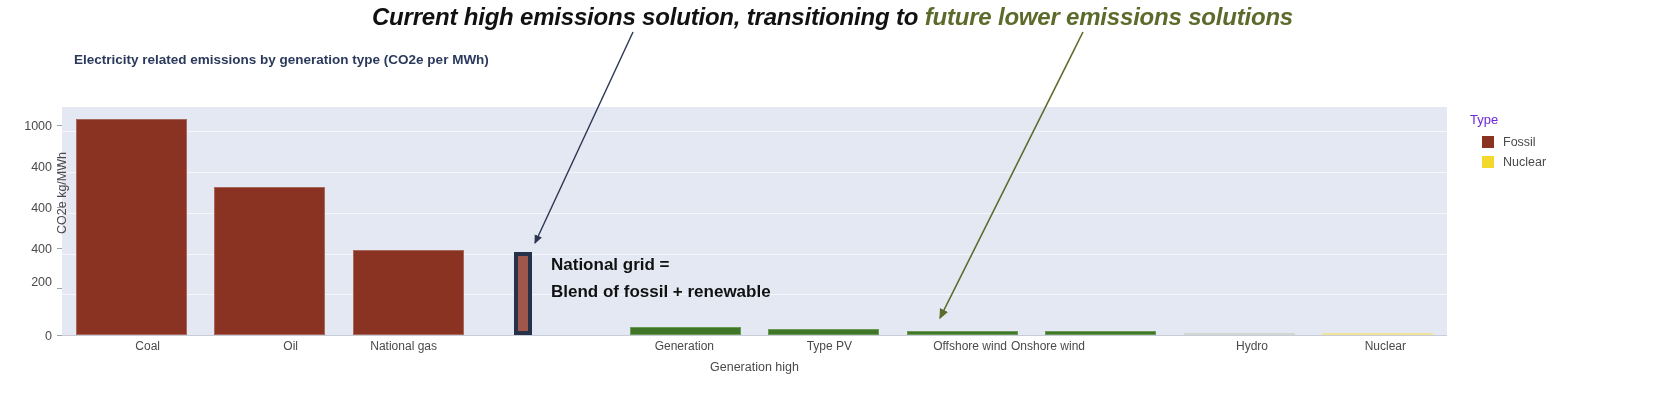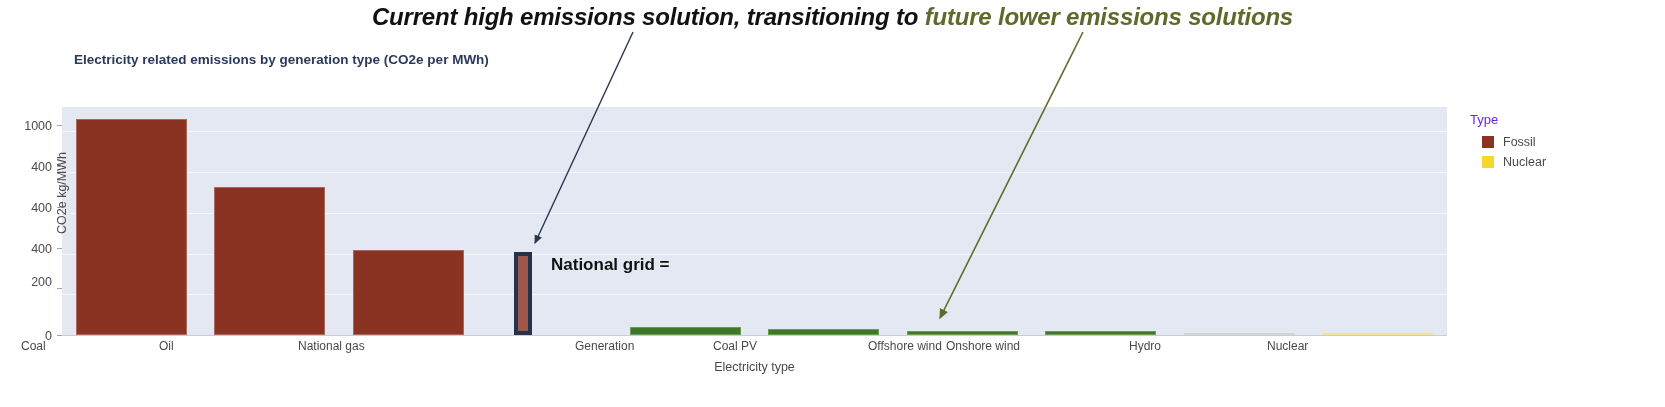--- a/index.html
+++ b/index.html
@@ -95,21 +95,21 @@
 
   
   #x-axis-line {
     position: absolute;
     left: 62px; top: 335px; width: 1385px; height: 1px;
     background: #c8ccd6;
   }
   .x-tick-label {
     position: absolute;
     top: 339px;
-    text-align: left;
+    text-align: right;
     font-size: 12px;
     color: #4a4a4a;
     white-space: nowrap;
   }
   #x-axis-title {
     position: absolute;
     left: 62px; top: 360px; width: 1385px;
     text-align: center;
     font-size: 12.5px;
     color: #4a4a4a;
@@ -224,43 +224,44 @@
 <div class="y-tick-mark" style="top:288.3px"></div>
 <div class="y-tick-label" style="left:8px;top:328.5px">0</div>
 <div class="y-tick-mark" style="top:334.5px"></div>
 
 <div id="x-axis-line"></div>
 
 <div class="x-tick-label" style="left:21px;width:139px">Coal</div>
 <div class="x-tick-label" style="left:159px;width:139px">Oil</div>
 <div class="x-tick-label" style="left:298px;width:139px">National gas</div>
 <div class="x-tick-label" style="left:575px;width:139px">Generation</div>
-<div class="x-tick-label" style="left:713px;width:139px">Coal PV</div>
+<div class="x-tick-label" style="left:713px;width:139px">Type PV</div>
 <div class="x-tick-label" style="left:868px;width:139px">Offshore wind</div>
 <div class="x-tick-label" style="left:946px;width:139px">Onshore wind</div>
 <div class="x-tick-label" style="left:1129px;width:139px">Hydro</div>
 <div class="x-tick-label" style="left:1267px;width:139px">Nuclear</div>
 
-<div id="x-axis-title">Electricity type</div>
+<div id="x-axis-title">Generation high</div>
 
 <div id="legend">
   <div id="legend-title">Type</div>
 
   <div class="legend-item">
     <span class="legend-swatch" style="background:#8b3323"></span>
     <span class="legend-label">Fossil</span>
   </div>
   <div class="legend-item">
     <span class="legend-swatch" style="background:#f2d92b"></span>
     <span class="legend-label">Nuclear</span>
   </div>
 </div>
 
 <div id="callout">
   <div>National grid =</div>
+  <div>Blend of fossil + renewable</div>
 </div>
 
 <svg id="arrow-layer" width="1665" height="407" viewBox="0 0 1665 407">
   <defs>
     <marker id="head-dark" markerWidth="7" markerHeight="7" refX="5.6" refY="3.2" orient="auto">
       <path d="M0,0.4 L6.4,3.2 L0,6 z" fill="#2b3550"></path>
     </marker>
     <marker id="head-green" markerWidth="7" markerHeight="7" refX="5.6" refY="3.2" orient="auto">
       <path d="M0,0.4 L6.4,3.2 L0,6 z" fill="#5c6b2b"></path>
     </marker>

